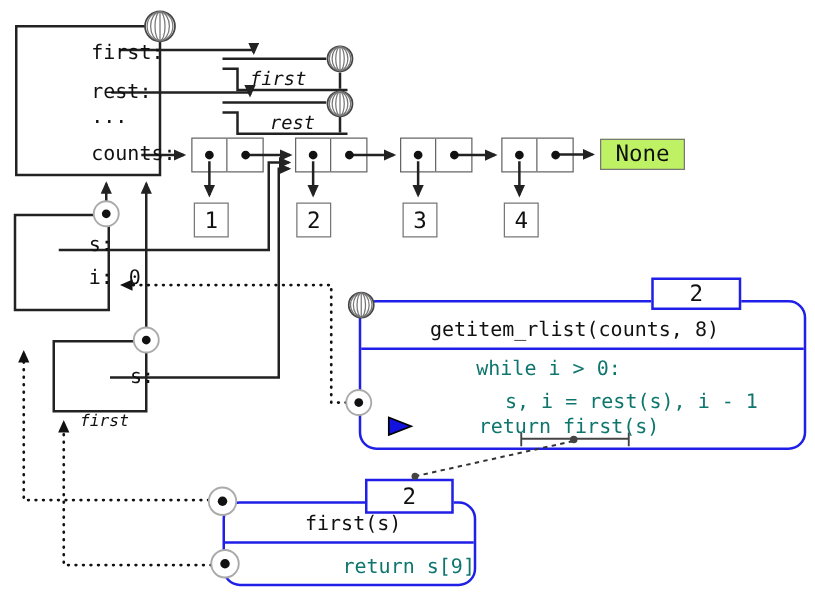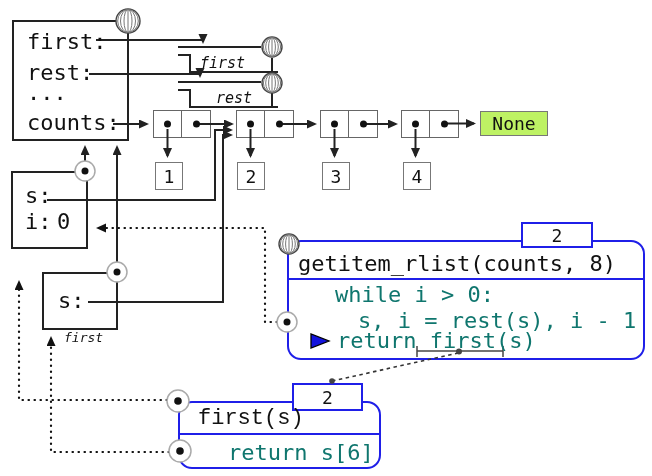--- a/index.html
+++ b/index.html
@@ -1,20 +1,20 @@
 <!DOCTYPE html>
 <html><head>
 <meta charset="utf-8">
 <style>
   html,body{margin:0;padding:0;background:#fff;}
   #stage{
     position:relative;width:652px;height:476px;background:#fff;overflow:hidden;
     font-family:"DejaVu Sans Mono","Liberation Mono",monospace;color:#111;
   }
-  .txt{position:absolute;font-size:22px;line-height:22px;white-space:pre;z-index:4;}
+  .txt{position:absolute;font-size:16px;line-height:22px;white-space:pre;z-index:4;margin-left:46px;}
   .green{color:#0f766e;}
   .fn-name{position:absolute;font-size:15px;line-height:16px;font-style:italic;z-index:4;}
   .frame-label{position:absolute;font-size:13px;line-height:14px;font-style:italic;z-index:4;}
   .frame{position:absolute;border:2px solid #222;background:transparent;z-index:1;box-sizing:border-box;}
   .pair{position:absolute;width:58px;height:28px;border:1.5px solid #666;box-sizing:border-box;background:#fff;z-index:1;}
   .pair-divider{position:absolute;left:27px;top:0;bottom:0;width:0;border-left:1.5px solid #666;}
   .valbox{position:absolute;width:28px;height:28px;border:1.5px solid #777;box-sizing:border-box;
     display:flex;align-items:center;justify-content:center;font-size:18px;background:#fff;z-index:1;}
   .nonebox{position:absolute;left:480px;top:111px;width:68px;height:25px;border:1.5px solid #777;
     box-sizing:border-box;display:flex;align-items:center;justify-content:center;font-size:18px;background:#bef264;z-index:1;}
@@ -210,16 +210,16 @@
   <span class="txt" style="left:57px;top:211px;">0</span>
 
   <span class="txt" style="left:58px;top:290px;">s:</span>
   <span class="frame-label" style="left:64px;top:331px;">first</span>
 
   <span class="txt" style="left:298px;top:253px;">getitem_rlist(counts, 8)</span>
   <span class="txt green" style="left:335px;top:284px;">while i &gt; 0:</span>
   <span class="txt green" style="left:358px;top:310px;">s, i = rest(s), i - 1</span>
   <span class="txt green" style="left:337px;top:330px;">return first(s)</span>
 
-  <span class="txt" style="left:198px;top:408px;font-family:Liberation Mono, monospace;">first(s)</span>
-  <span class="txt green" style="left:228px;top:442px;">return s[6]</span>
+  <span class="txt" style="left:198px;top:408px;">first(s)</span>
+  <span class="txt green" style="left:228px;top:442px;">return s[9]</span>
 
 </div>
 
 </body></html>

